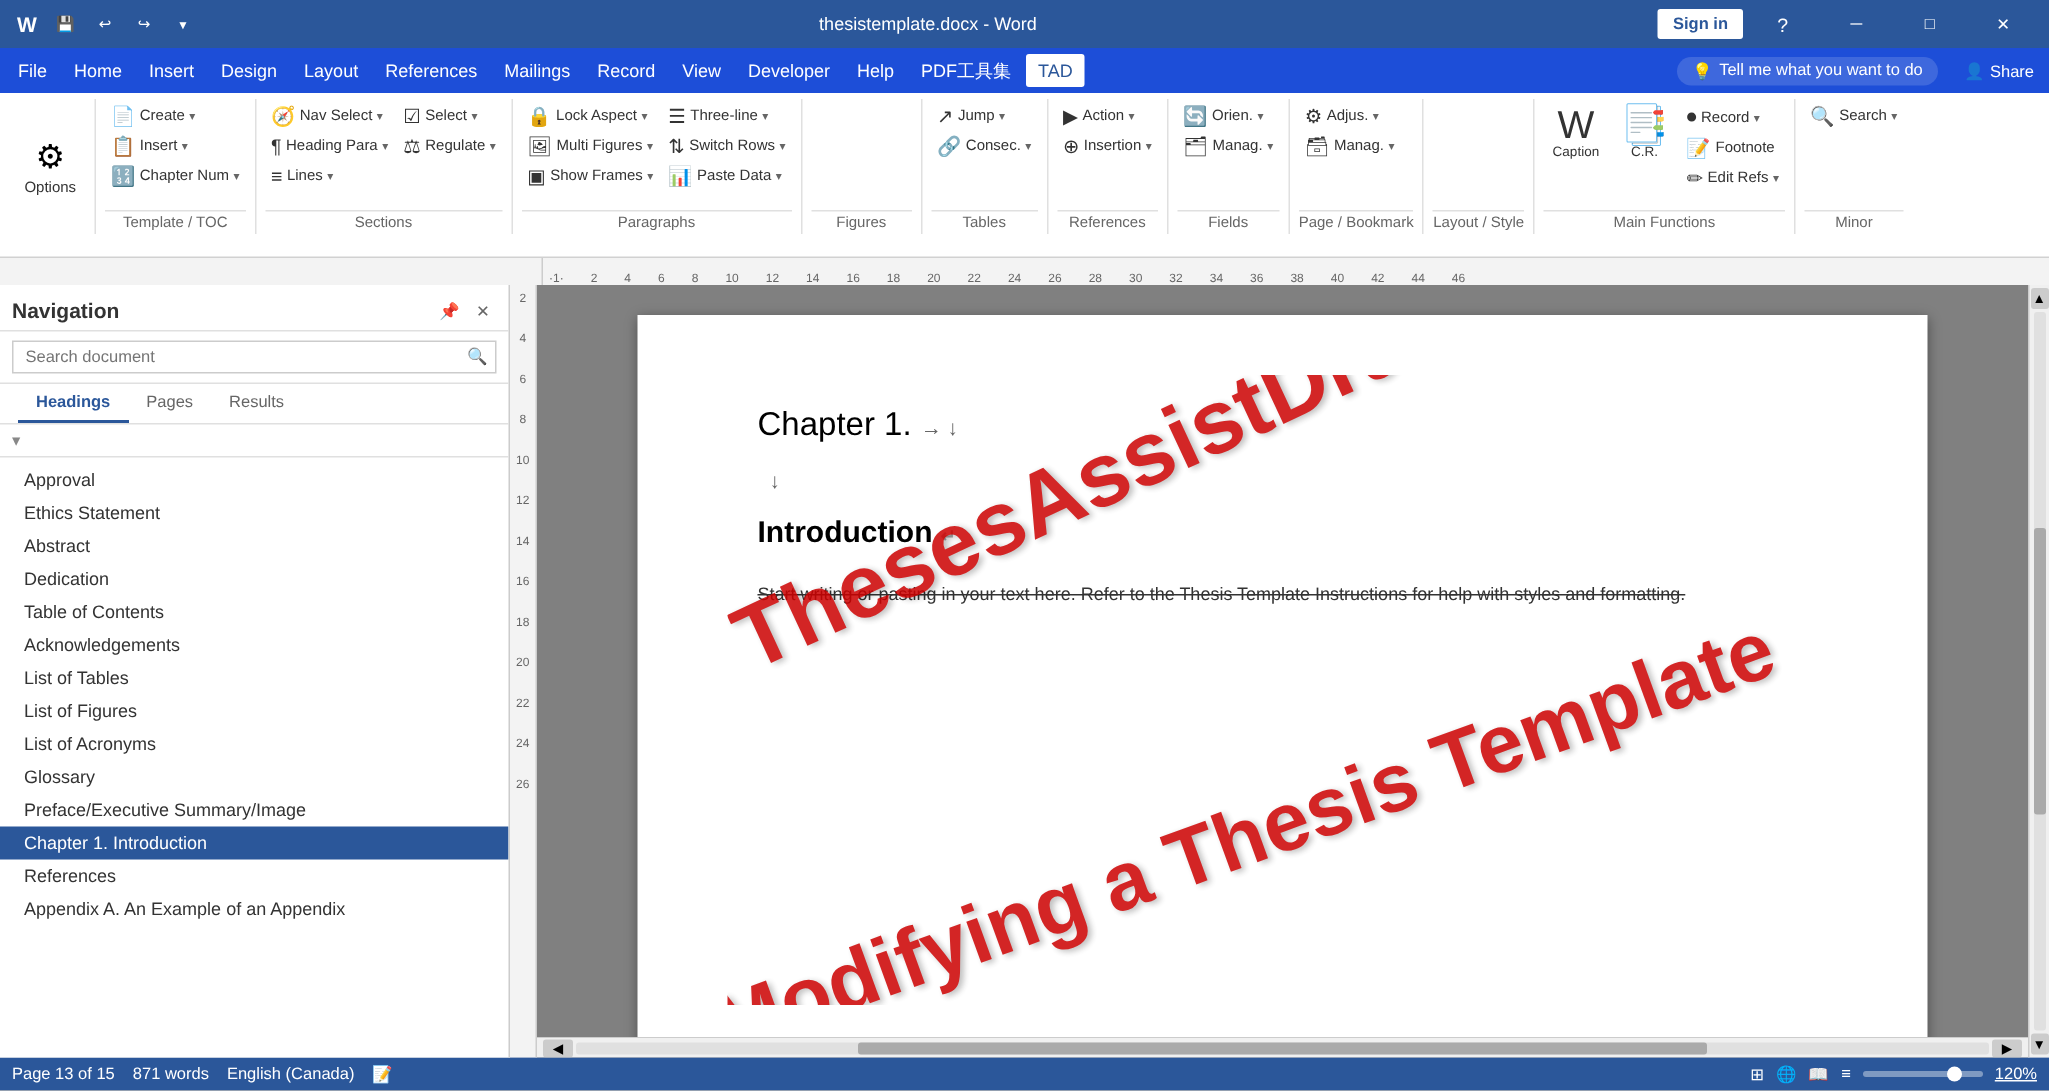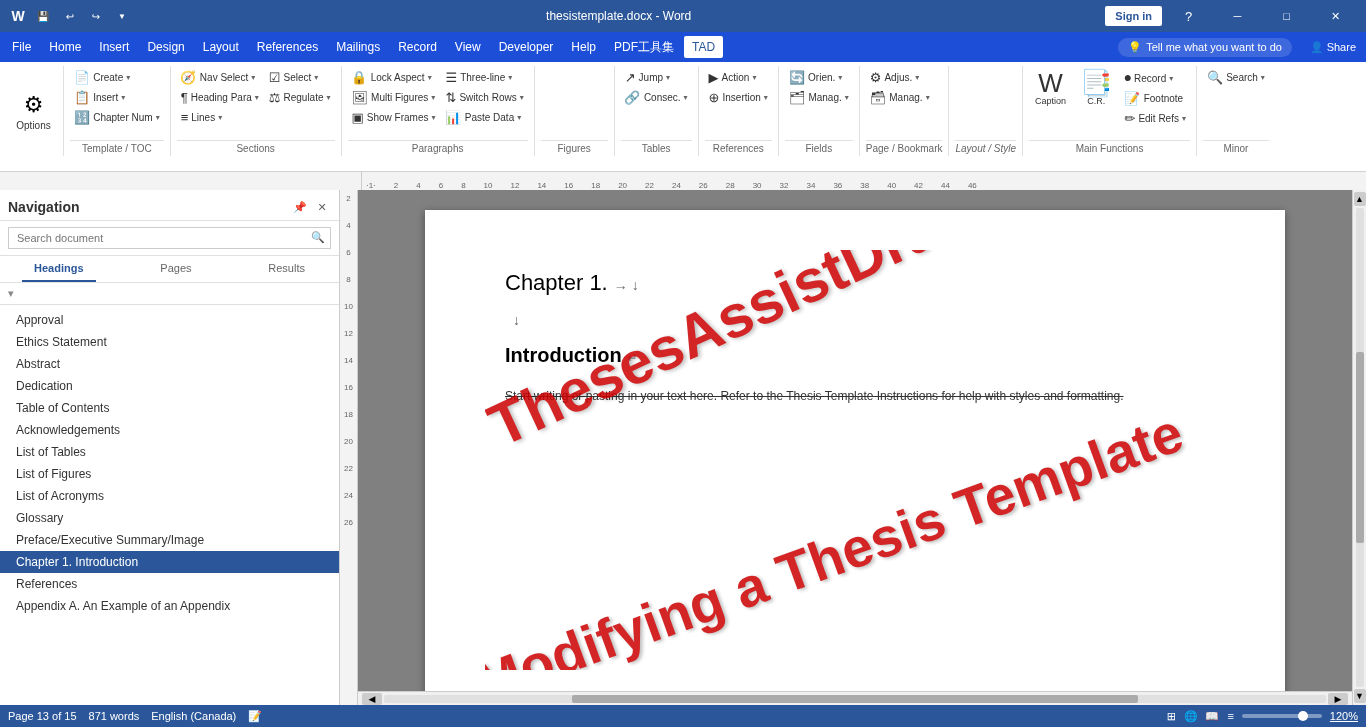--- a/index.html
+++ b/index.html
@@ -191,22 +191,21 @@
     .nav-search input {
       width: 100%;
       padding: 4px 24px 4px 8px;
       border: 1px solid #ccc;
       font-size: 11px;
       outline: none;
     }
     .nav-tabs {
       display: flex;
       border-bottom: 1px solid #e0e0e0;
-      padding: 0 22px;
-      justify-content: space-between;
+      padding: 0 12px;
     }
     .nav-tab {
       padding: 6px 12px;
       font-size: 11px;
       cursor: pointer;
       color: #666;
       border-bottom: 2px solid transparent;
     }
     .nav-tab.active {
       color: #2b579a;
@@ -577,21 +576,21 @@
           <div class="ribbon-row-btn">
             <span class="r-icon">🗃</span>
             <span>Manag.</span>
             <span class="dropdown-arrow">▾</span>
           </div>
         </div>
       </div>
       <div class="ribbon-group-label">Page / Bookmark</div>
     </div>
 
-    <div class="ribbon-group" style="min-width:40px;font-style:italic;">
+    <div class="ribbon-group" style="min-width:40px;">
       <div class="ribbon-group-content"></div>
       <div class="ribbon-group-label">Layout / Style</div>
     </div>
 
     <div class="ribbon-group">
       <div class="ribbon-group-content">
         <div class="ribbon-btn-large">
           <span class="btn-icon">W</span>
           <span class="btn-label">Caption</span>
         </div>

